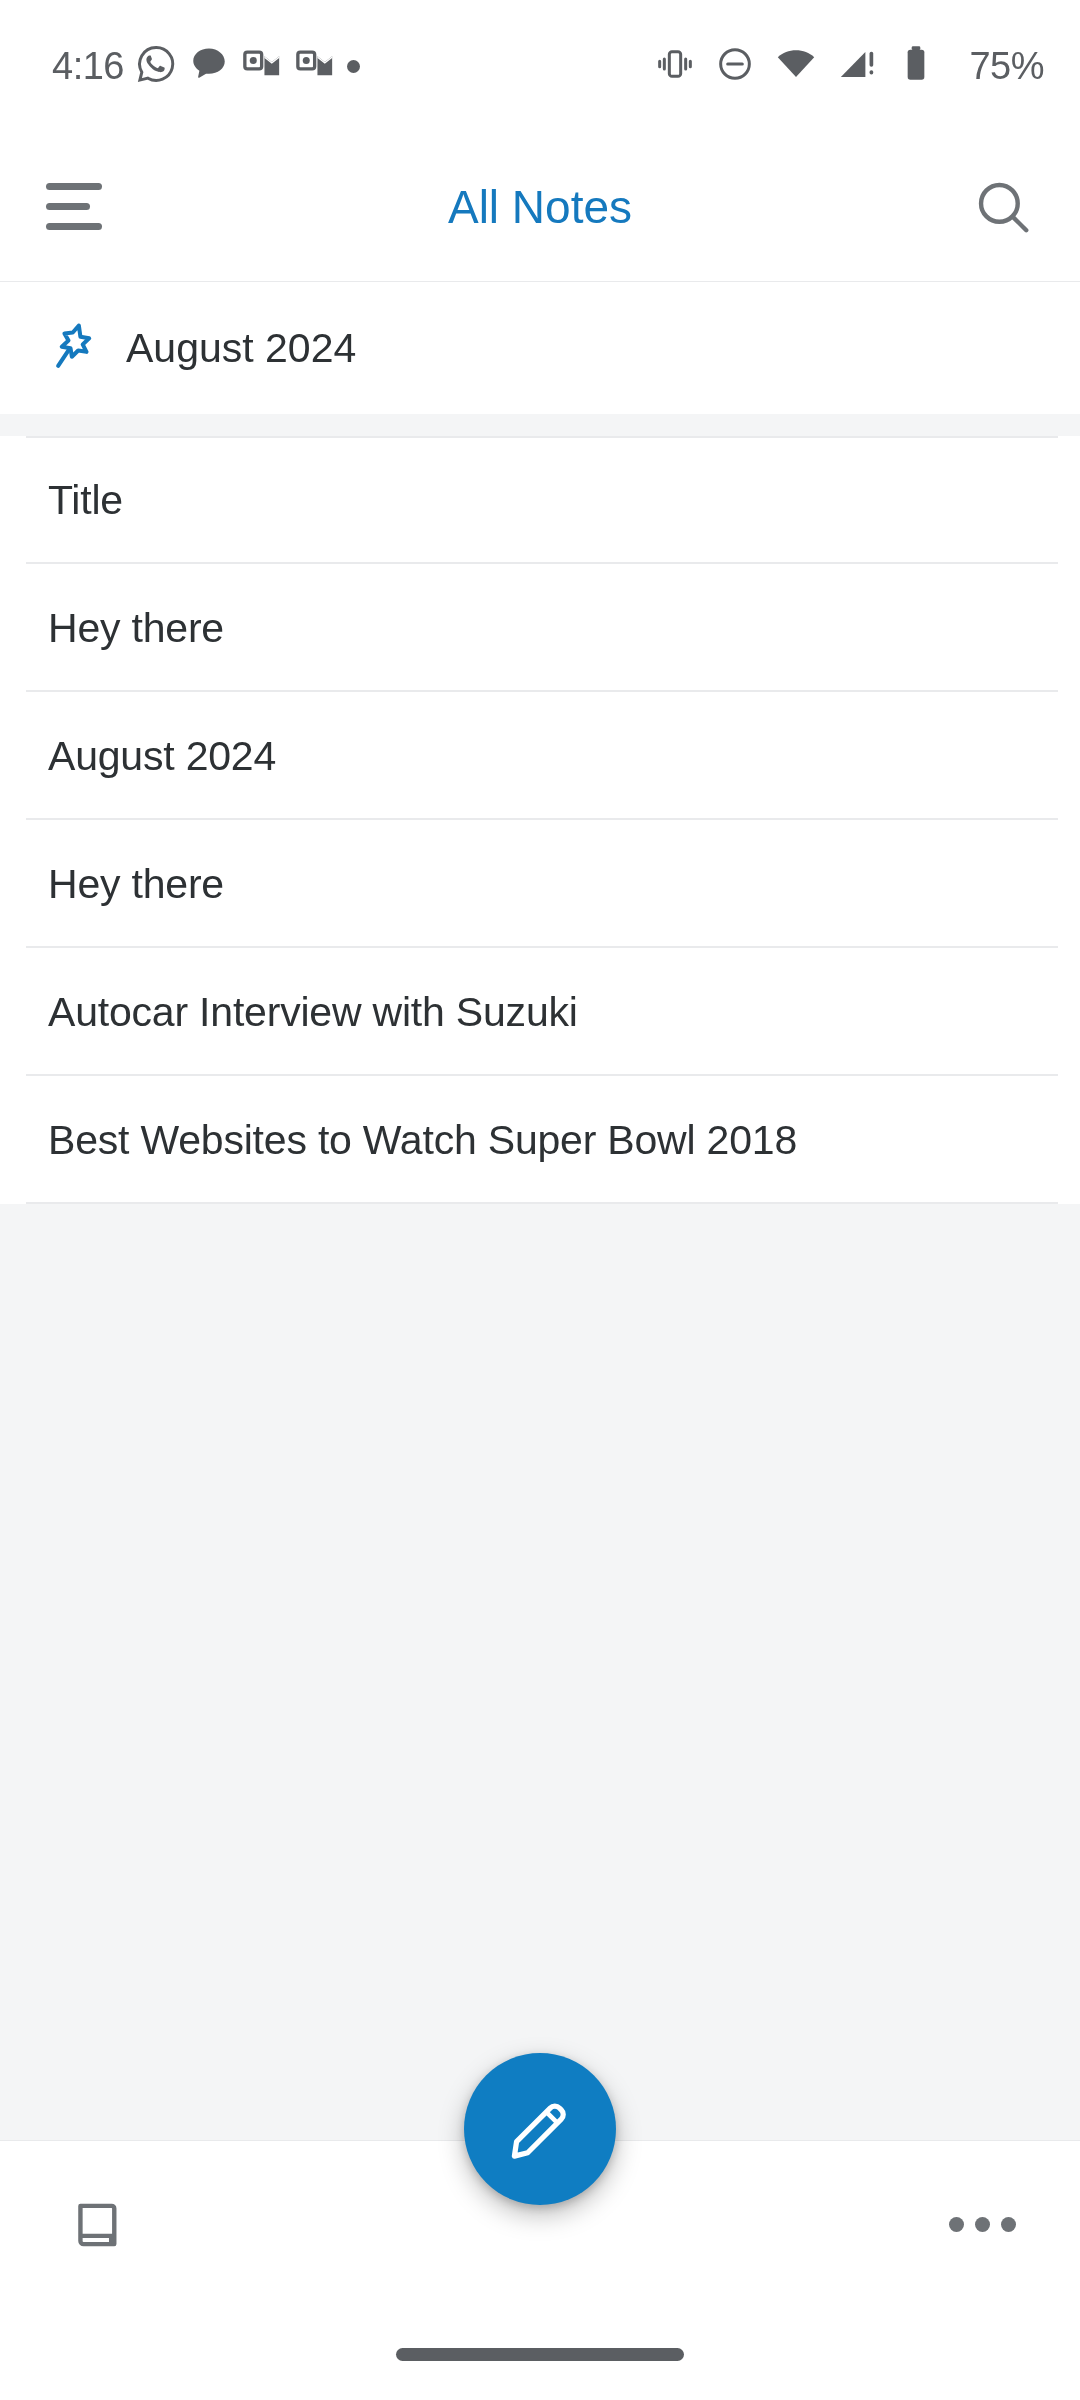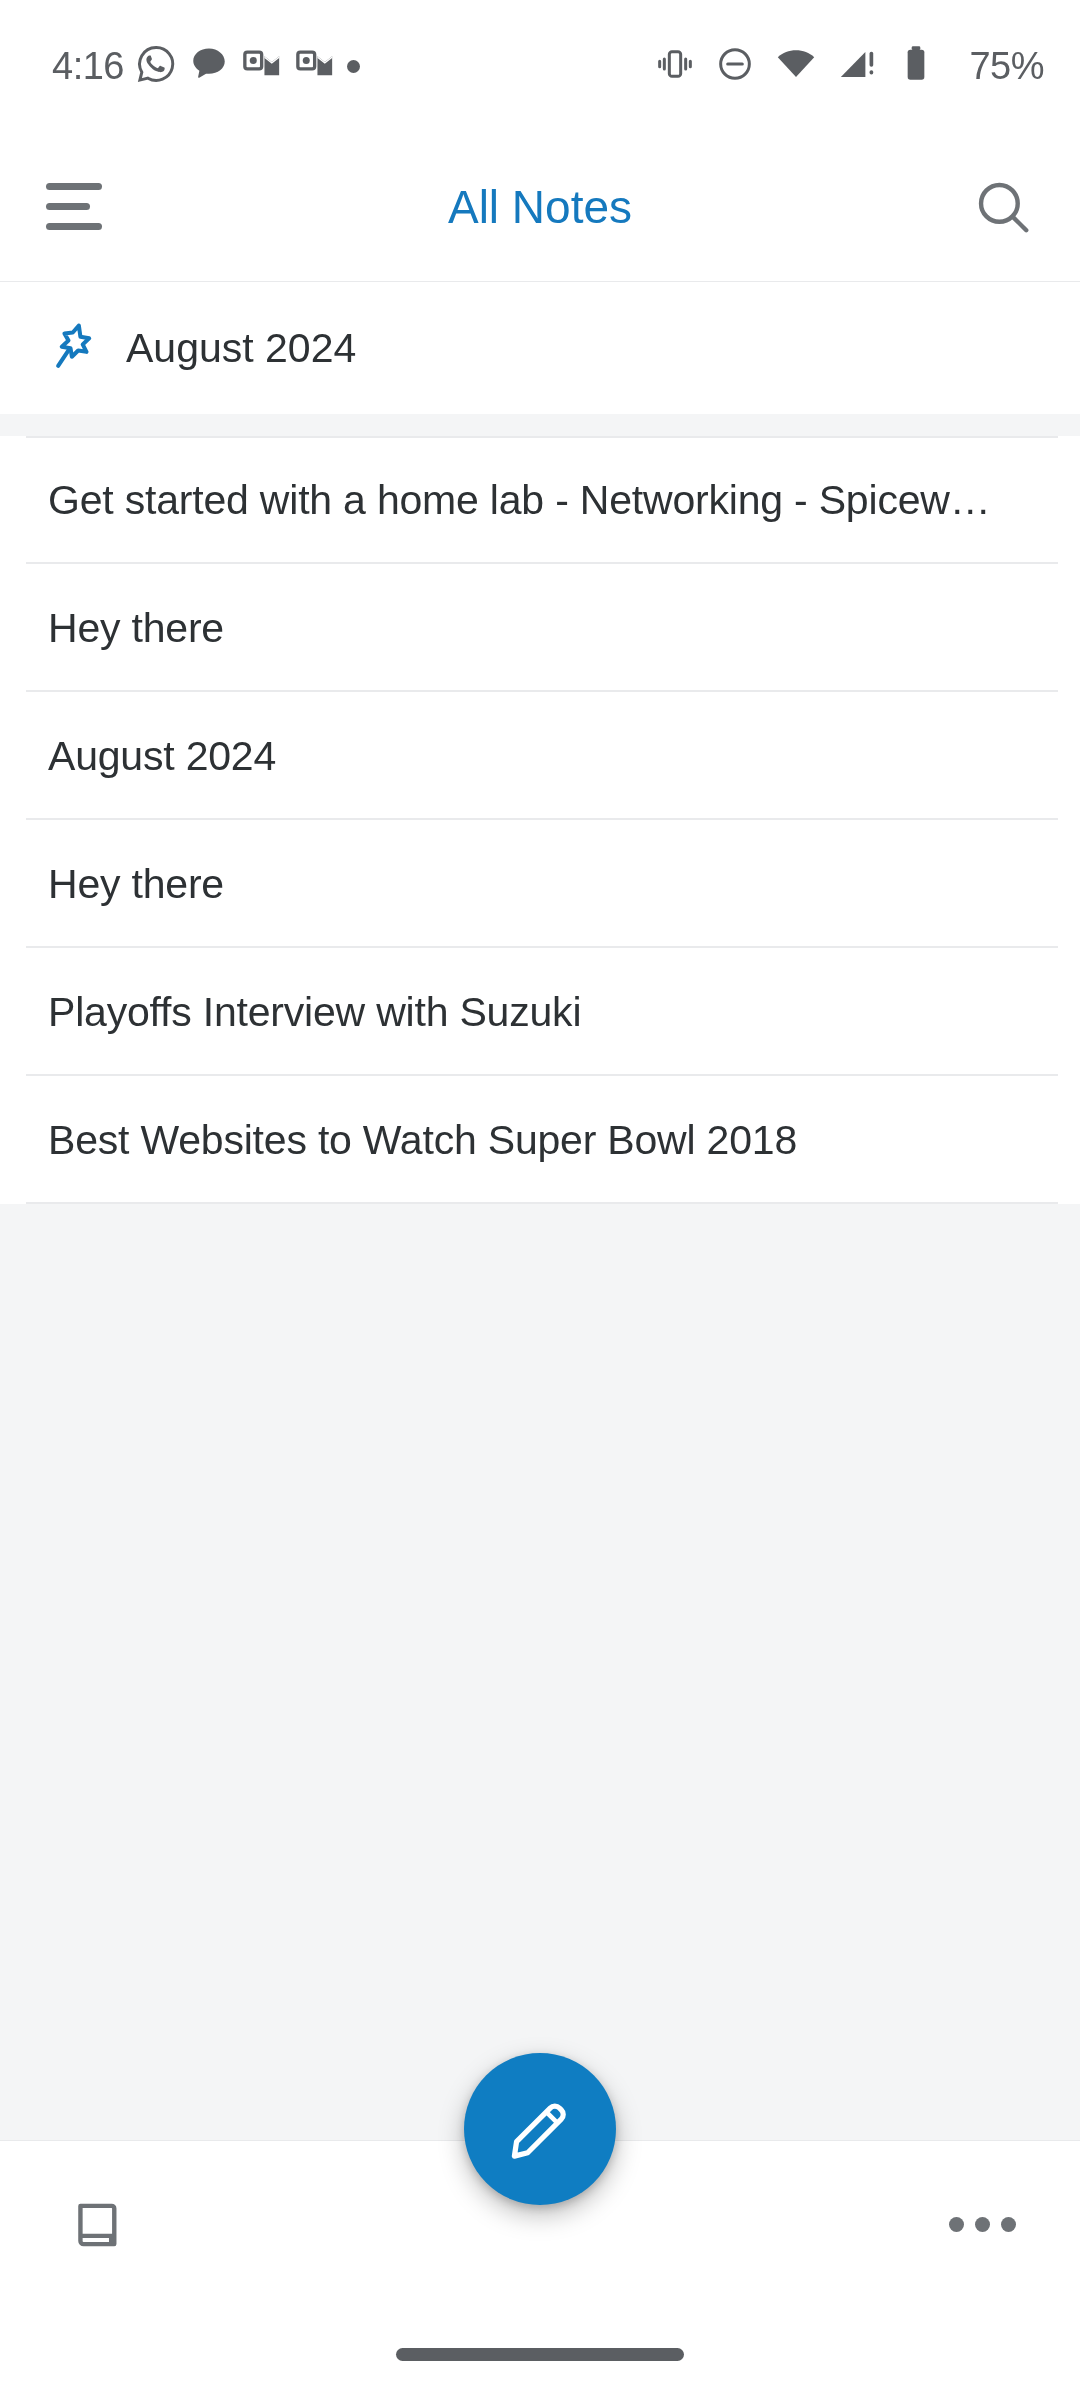--- a/index.html
+++ b/index.html
@@ -303,33 +303,33 @@
         <path stroke="#1579be" stroke-width="1.8" stroke-linecap="round" d="M10.2 13.6 5.4 20.8"></path>
       </svg>
     </span>
     <span class="pin-label">August 2024</span>
   </div>
 
   <div class="list-wrap">
     <div class="list-top-gap"></div>
     <div class="note-list">
       <div class="note-row">
-        <span class="note-title">Get started with a home lab - Networking - Spicew…</span>
+        <span class="note-title">Title</span>
       </div>
       <div class="note-row">
         <span class="note-title">Hey there</span>
       </div>
       <div class="note-row">
         <span class="note-title">August 2024</span>
       </div>
       <div class="note-row">
         <span class="note-title">Hey there</span>
       </div>
       <div class="note-row">
-        <span class="note-title">Playoffs Interview with Suzuki</span>
+        <span class="note-title">Autocar Interview with Suzuki</span>
       </div>
       <div class="note-row">
         <span class="note-title">Best Websites to Watch Super Bowl 2018</span>
       </div>
     </div>
     <div class="empty-area"></div>
   </div>
 
   <div class="bottom-bar">
     <div class="bottom-btn">

